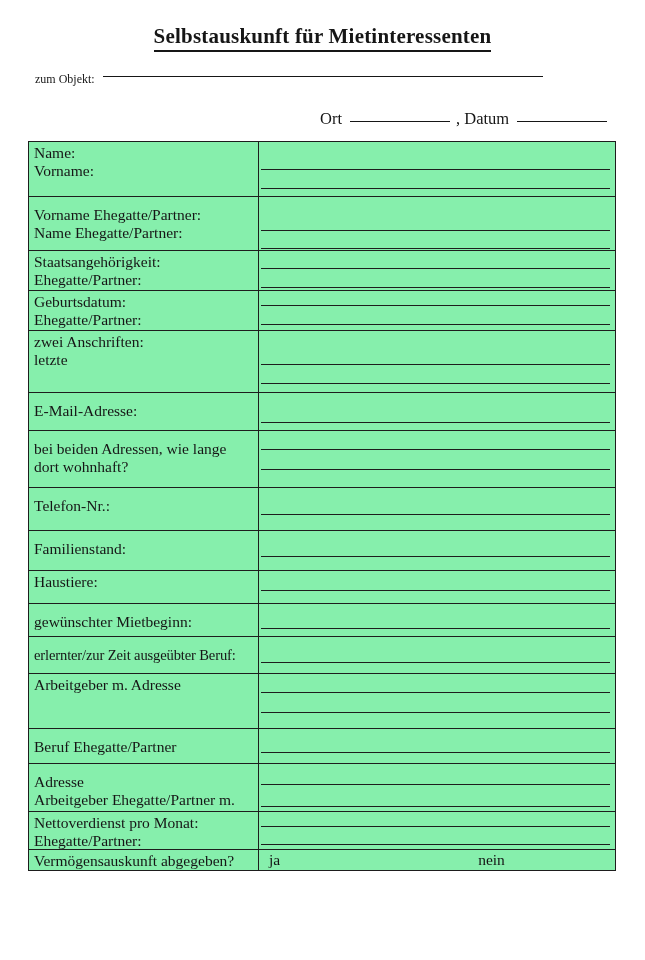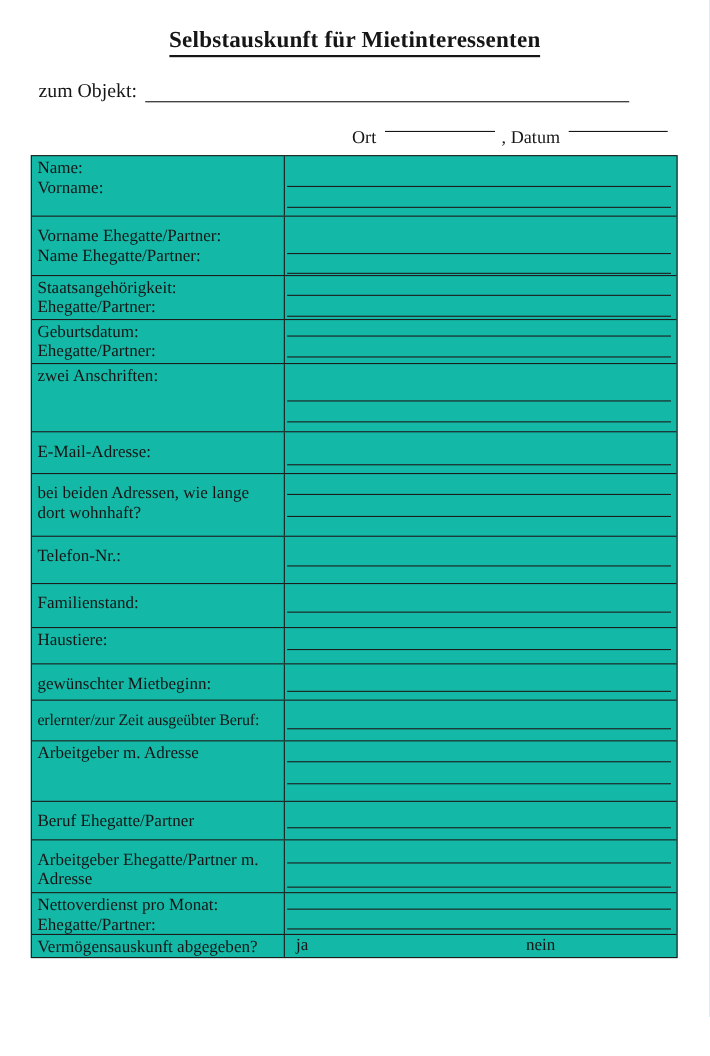--- a/index.html
+++ b/index.html
@@ -15,43 +15,43 @@
   .title {
     display:inline-block;
     margin:0;
     font-size:21px;
     font-weight:bold;
     border-bottom:2.2px solid #161616;
     padding-bottom:1px;
     letter-spacing:0.2px;
   }
   .objekt-row {
-    display:flex; align-items:flex-end;
+    display:flex; align-items:flex-start;
     margin:20px 35px 0 35px;
-    font-size:18px;
+    font-size:12px;
   }
   .objekt-row .blank { flex:0 0 auto; border-bottom:1.5px solid #161616; height:4px; }
   .blank-objekt { width:440px; margin-left:8px; }
   .ort-datum-row {
-    display:flex; align-items:flex-start;
+    display:flex; align-items:center;
     margin:22px 0 0 320px;
     font-size:16.5px;
   }
   .ort-datum-row .blank { border-bottom:1.5px solid #161616; height:4px; }
   .blank-ort { width:100px; margin-left:8px; }
   .blank-datum { width:90px; margin-left:8px; }
   .datum-label { margin-left:6px; }
 
   .form-table {
     position:absolute;
     left:28px; top:141px;
     width:588px;
     border:1.7px solid #1d1d1d;
     box-sizing:border-box;
-    background:#14b8a6;
+    background:#86efac;
   }
   .row {
     position:relative;
     display:flex;
     border-bottom:1.6px solid #1d1d1d;
     box-sizing:border-box;
   }
   .row:last-child { border-bottom:none; }
   .left {
     width:230px;
@@ -143,20 +143,21 @@
       </div>
       <div class="right">
         <div class="fline" style="top:14px"></div>
         <div class="fline" style="top:33px"></div>
       </div>
     </div>
 
     <div class="row" style="height:62px">
       <div class="left">
         <div class="lbl">zwei Anschriften:</div>
+        <div class="lbl">letzte</div>
       </div>
       <div class="right">
         <div class="fline" style="top:33px"></div>
         <div class="fline" style="top:52px"></div>
       </div>
     </div>
 
     <div class="row" style="height:38px">
       <div class="left pt8">
         <div class="lbl">E-Mail-Adresse:</div>
@@ -237,22 +238,22 @@
       <div class="left pt8">
         <div class="lbl">Beruf Ehegatte/Partner</div>
       </div>
       <div class="right">
         <div class="fline" style="top:23px"></div>
       </div>
     </div>
 
     <div class="row" style="height:48px">
       <div class="left pt8">
+        <div class="lbl">Adresse</div>
         <div class="lbl">Arbeitgeber Ehegatte/Partner m.</div>
-        <div class="lbl">Adresse</div>
       </div>
       <div class="right">
         <div class="fline" style="top:20px"></div>
         <div class="fline" style="top:42px"></div>
       </div>
     </div>
 
     <div class="row" style="height:38px">
       <div class="left">
         <div class="lbl">Nettoverdienst pro Monat:</div>

